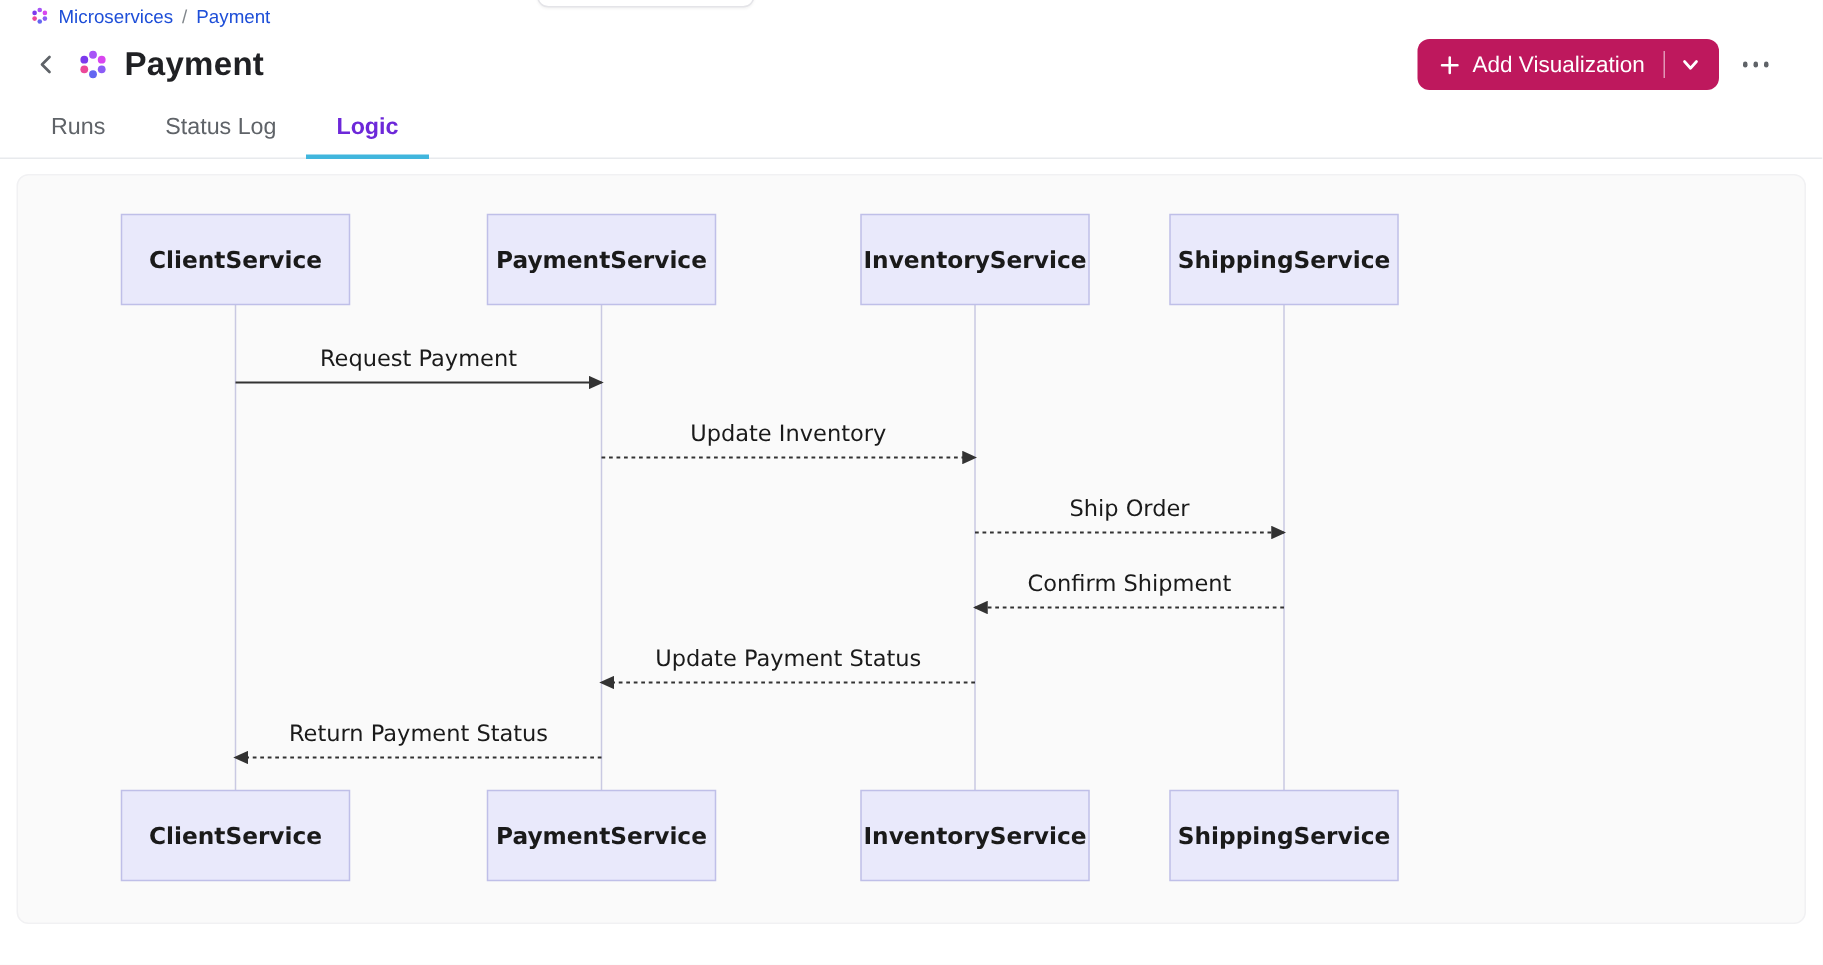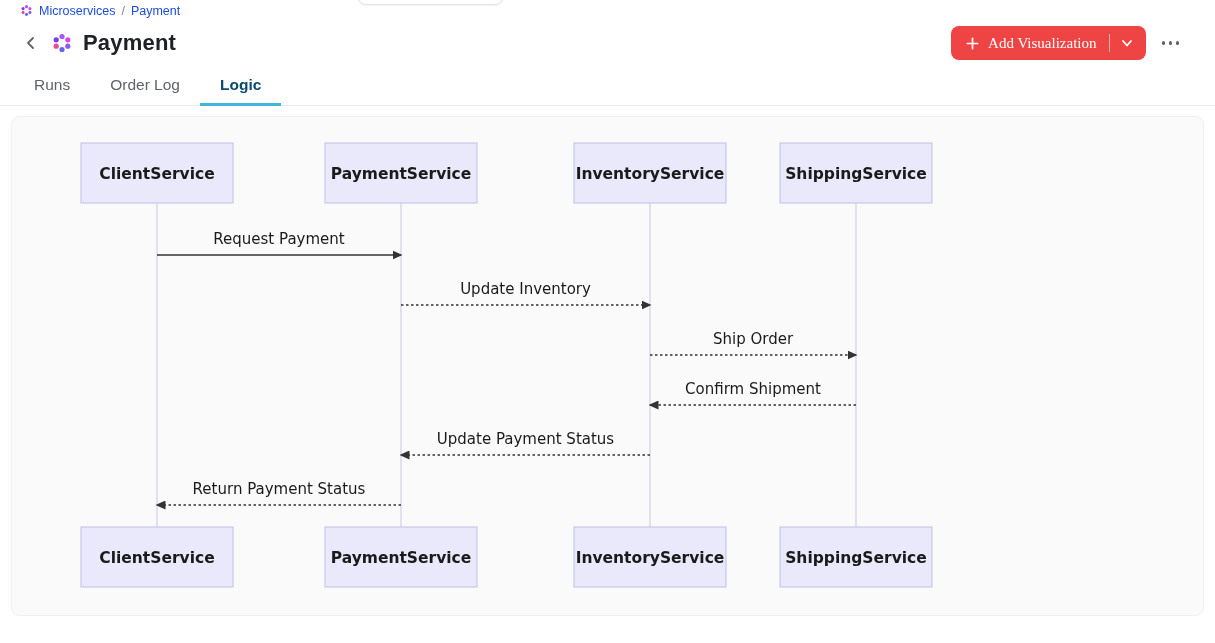--- a/index.html
+++ b/index.html
@@ -26,39 +26,39 @@
 
   .header-row { display: flex; align-items: center; padding: 6px 30px 0 20px; height: 44px; }
   .back-btn { width: 22px; height: 22px; display: flex; align-items: center; justify-content: center;
     cursor: pointer; margin-right: 9px; }
   .title-logo { margin-right: 10px; display: flex; }
   .page-title { font-size: 22px; font-weight: bold; margin: 0; letter-spacing: .2px; }
   .header-spacer { flex: 1; }
 
   .btn-add {
     display: flex; align-items: center; gap: 8px; height: 34px;
-    background: #ef4444; color: #fff; border: none; border-radius: 8px;
-    padding: 0 12px 0 14px; font-size: 15px; cursor: pointer; font-family: Liberation Serif, serif;
+    background: #be185d; color: #fff; border: none; border-radius: 8px;
+    padding: 0 12px 0 14px; font-size: 15px; cursor: pointer; font-family: Liberation Sans, sans-serif;
   }
   .btn-add .divider { width: 1px; height: 18px; background: rgba(255,255,255,.55); margin: 0 2px 0 4px; }
   .btn-add .chev { display: flex; align-items: center; cursor: pointer; }
 
   .btn-save {
     display: flex; align-items: center; gap: 9px; height: 34px; margin-left: 18px;
     background: #fff; border: 1px solid #dde0e4; border-radius: 8px; padding: 0 14px;
     color: #878d94; font-size: 15px; cursor: pointer; font-family: inherit;
   }
 
   .btn-more { margin-left: 10px; border: none; background: none; cursor: pointer;
     padding: 6px 6px; display: flex; gap: 3.5px; align-items: center; }
   .btn-more i { width: 3.5px; height: 3.5px; border-radius: 50%; background: #5f6368; display: block; }
 
   .tabs-row { display: flex; padding-left: 14px; margin-top: 6px; }
   .tab { padding: 8px 20px 11px; font-size: 15.5px; color: #5f6368; cursor: pointer; position: relative; }
-  .tab.active { color: #0c4a6e; font-weight: 600; }
+  .tab.active { color: #6d28d9; font-weight: 600; }
   .tab.active::after { content: ""; position: absolute; left: 0; right: 0; bottom: -1px;
     height: 3px; background: #41B6DD; }
   .tabs-divider { height: 1px; background: #e8eaed; width: 100%; }
 
   .canvas {
     margin: 10px 11px 0; height: 500px;
     background: #FAFAFA; border: 1px solid #f1f1f3; border-radius: 8px; overflow: hidden;
   }
   .canvas svg { display: block; width: 100%; height: 100%;
     font-family: "DejaVu Sans", "Liberation Sans", sans-serif; }
@@ -123,21 +123,21 @@
 
   <button class="btn-more" aria-label="more">
     <i></i>
       <i></i>
       <i></i>
   </button>
 </div>
 
 <nav class="tabs-row">
   <div class="tab">Runs</div>
-  <div class="tab">Order Log</div>
+  <div class="tab">Status Log</div>
   <div class="tab active">Logic</div>
 </nav>
 <div class="tabs-divider"></div>
 
 <div class="canvas">
   <svg id="seq-svg" preserveAspectRatio="xMidYMid meet" viewBox="0 0 1179 498">
       <defs>
         <marker id="arrow-head" markerWidth="10" markerHeight="9" refX="8.5" refY="4.5" orient="auto" markerUnits="userSpaceOnUse">
           <path d="M0,0 L10,4.5 L0,9 Z" fill="#333333"></path>
         </marker>

